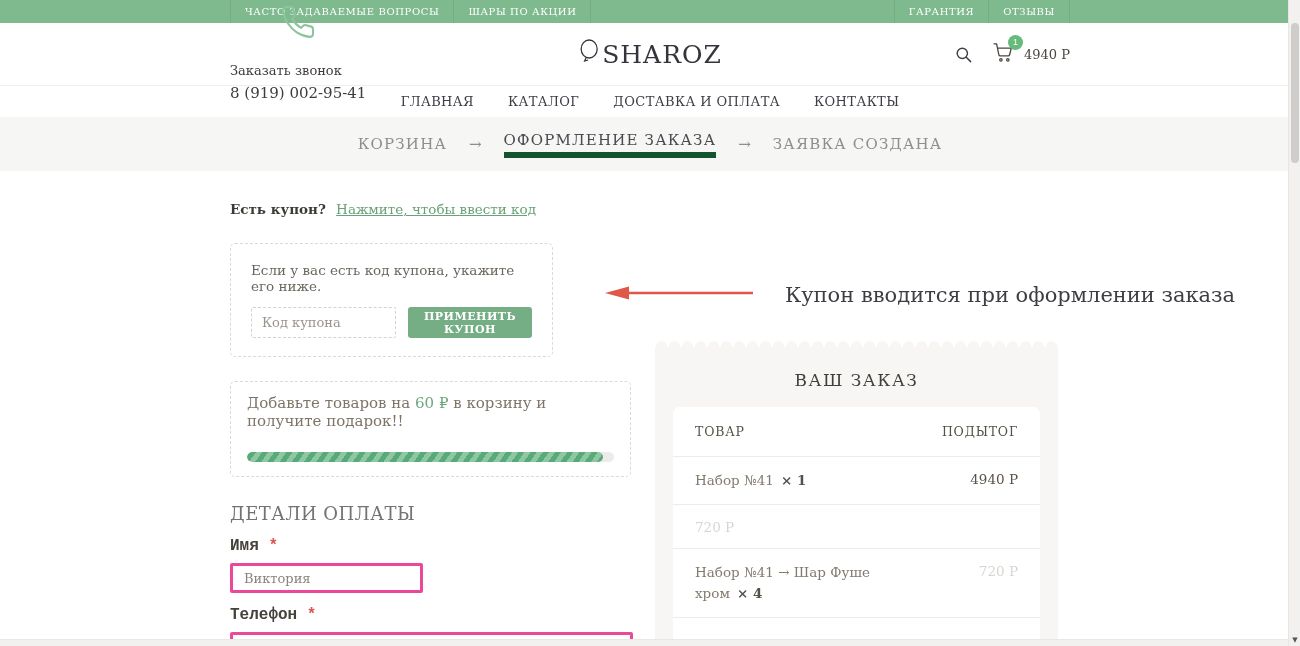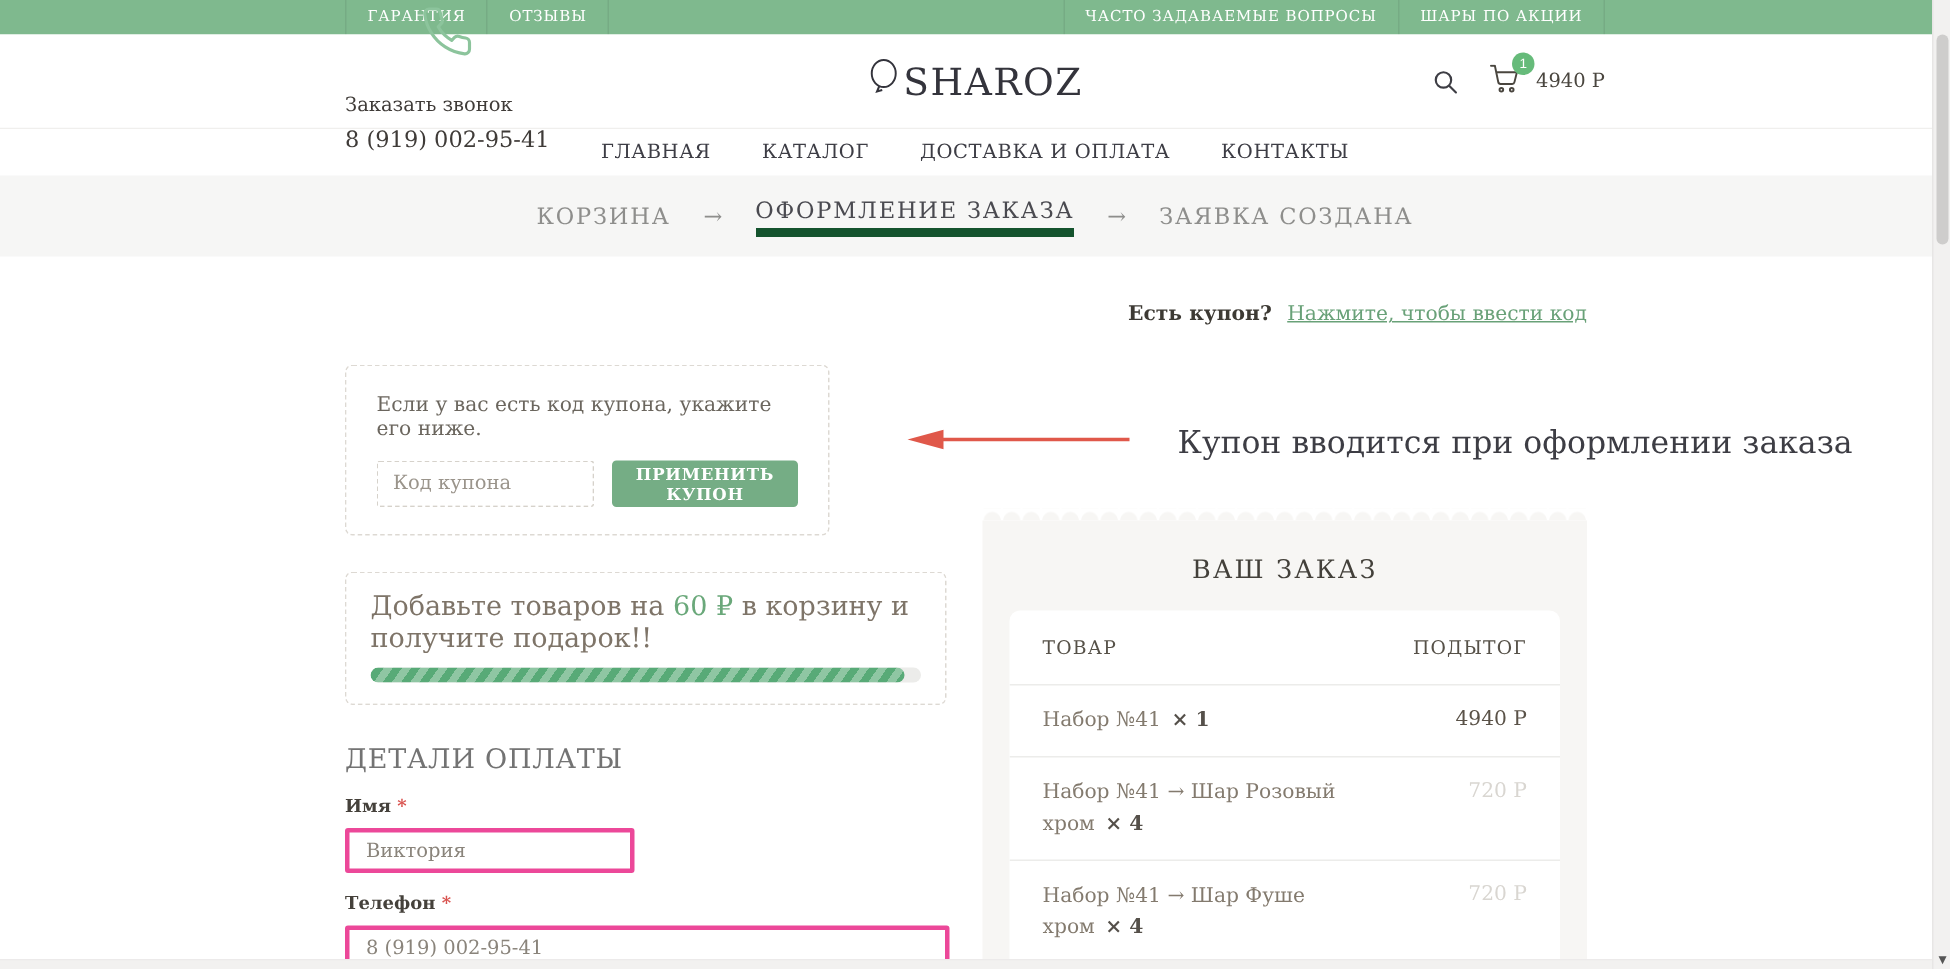--- a/index.html
+++ b/index.html
@@ -46,49 +46,49 @@
   .crumb-band { height:54px; background:#f6f6f5; display:flex; align-items:center;
                 justify-content:center; gap:22px; }
   .crumb-step { font-size:15px; letter-spacing:1.2px; color:#8e8e8c; text-decoration:none; }
   .crumb-step.active { color:#4a4a50; border-bottom:6px solid #14532d; padding-bottom:3px; cursor:pointer; }
   .crumb-step.done { cursor:pointer; }
   .crumb-arrow { color:#8e8e8c; font-size:15px; }
 
   
   .main { position:relative; width:828px; margin-left:230px; padding-top:30px; }
 
-  .coupon-toggle { font-size:13.5px;text-align:right; }
+  .coupon-toggle { font-size:13.5px; }
   .coupon-question { font-weight:bold; color:#3d3a34; }
   .coupon-link { color:#69a178; text-decoration:underline; cursor:pointer; margin-left:6px; }
 
   .coupon-box { margin-top:26px; width:323px; border:1px dashed #ddd9d3;
                 border-radius:5px; padding:18px 20px; }
   .coupon-hint { font-size:13.5px; color:#6b665e; margin-bottom:13px; }
   .coupon-row { display:flex; gap:12px; }
   .coupon-input { width:145px; height:31px; border:1px dashed #d6d2cb; border-radius:2px;
                   padding:0 10px; font-size:13px; color:#8a847b;
                   font-family:"DejaVu Serif","Liberation Serif",serif; }
   .coupon-input::placeholder { color:#9a948b; }
   .apply-btn { height:31px; padding:0 3px; background:#75ad85; color:#fff; border:none;
                border-radius:3px; font-size:11px; font-weight:bold; letter-spacing:.5px;
                cursor:pointer; font-family:"DejaVu Serif","Liberation Serif",serif; }
 
   .gift-box { margin-top:24px; width:401px; border:1px dashed #ddd9d3; border-radius:5px;
               padding:12px 16px 14px; }
-  .gift-text { font-size:18px; color:#7e7468; margin-bottom:9px; }
+  .gift-text { font-size:15px; color:#7e7468; margin-bottom:22px; }
   .gift-amount { color:#6aa87a; }
   .progress-track { height:10px; background:#ececea; border-radius:6px; overflow:hidden; }
   .progress-fill { height:100%; border-radius:6px;
                    background:repeating-linear-gradient(-55deg,#58aa77 0 5px,#8fc6a3 5px 10px); }
 
   .billing-title { margin-top:26px; font-size:18px; letter-spacing:.5px; color:#737373;
                    font-weight:normal; }
   .field { margin-top:13px; }
-  .field label { display:block; font-size:12px; font-weight:bold; color:#45413b;
-                 margin-bottom:8px; }
+  .field label { display:block; font-size:16px; font-weight:bold; color:#45413b;
+                 margin-bottom:8px;font-family:Liberation Mono, monospace; }
   .req { color:#d9534f; font-style:normal; font-weight:bold; }
   .field input { height:30px; border:3px solid #ec4899; border-radius:2px; padding:0 11px;
                  font-size:13px; color:#8a847b;
                  font-family:"DejaVu Serif","Liberation Serif",serif; }
   .w-s { width:193px; }
   .w-l { width:403px; }
 
   
   .annotation { position:absolute; left:371px; top:112px; display:flex;
                 align-items:center; gap:28px; pointer-events:none; }
@@ -122,26 +122,26 @@
                   font-size:7px; color:#555; }
   .h-scrollbar { position:fixed; bottom:0; left:0; width:1288px; height:7px; background:#f2f1f0;
                  border-top:1px solid #e9e8e7; }
 </style>
 </head>
 <body>
 
 <div class="topbar">
   <div class="topbar-inner">
     <div class="topbar-group">
+      <a>ЧАСТО ЗАДАВАЕМЫЕ ВОПРОСЫ</a>
+      <a>ШАРЫ ПО АКЦИИ</a>
+    </div>
+    <div class="topbar-group">
       <a>ГАРАНТИЯ</a>
       <a>ОТЗЫВЫ</a>
-    </div>
-    <div class="topbar-group">
-      <a>ЧАСТО ЗАДАВАЕМЫЕ ВОПРОСЫ</a>
-      <a>ШАРЫ ПО АКЦИИ</a>
     </div>
   </div>
 </div>
 
 <div class="header">
   <div class="header-inner">
     <div class="call-block">
       <span>
         <svg width="36" height="36" viewBox="0 0 24 24" fill="none" stroke="#8cc49c" stroke-width="1.4" stroke-linecap="round" stroke-linejoin="round">
           <path d="M22 16.92v3a2 2 0 0 1-2.18 2 19.79 19.79 0 0 1-8.63-3.07 19.5 19.5 0 0 1-6-6A19.79 19.79 0 0 1 2.08 4.18 2 2 0 0 1 4.06 2h3a2 2 0 0 1 2 1.72c.13.96.36 1.9.7 2.81a2 2 0 0 1-.45 2.11L8.09 9.91a16 16 0 0 0 6 6l1.27-1.27a2 2 0 0 1 2.11-.45c.91.34 1.85.57 2.81.7A2 2 0 0 1 22 16.92z"></path>
@@ -269,23 +269,20 @@
       </div>
 
       <div class="order-row">
         <div class="order-name">
           <span>Набор №41</span><strong class="order-qty">× 1</strong>
         </div>
         <div class="order-price">4940 Р</div>
       </div>
 
       <div class="order-row">
-        <div class="order-name">
-          <span>Набор №41 → Шар Розовый хром</span><strong class="order-qty">× 4</strong>
-        </div>
         <div class="order-price muted">720 Р</div>
       </div>
 
       <div class="order-row">
         <div class="order-name">
           <span>Набор №41 → Шар Фуше хром</span><strong class="order-qty">× 4</strong>
         </div>
         <div class="order-price muted">720 Р</div>
       </div>
 

